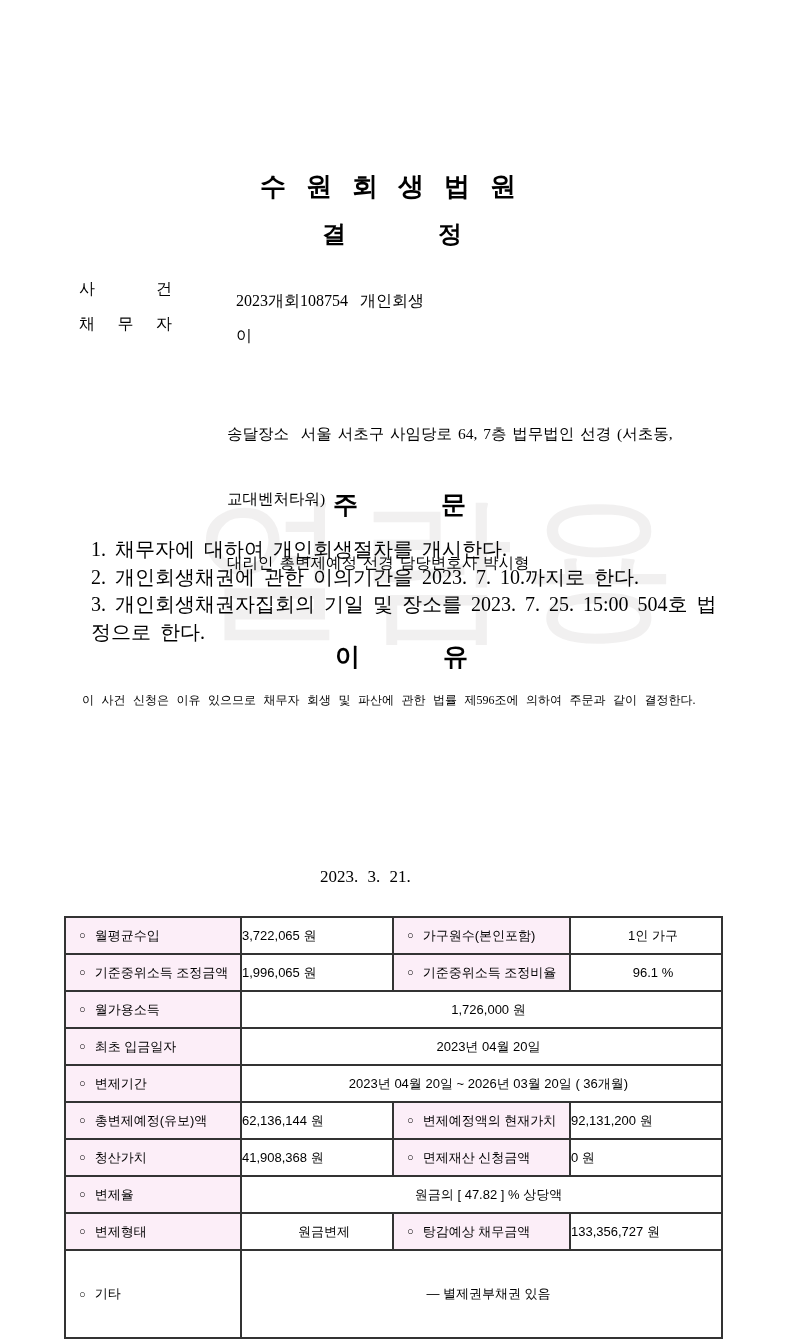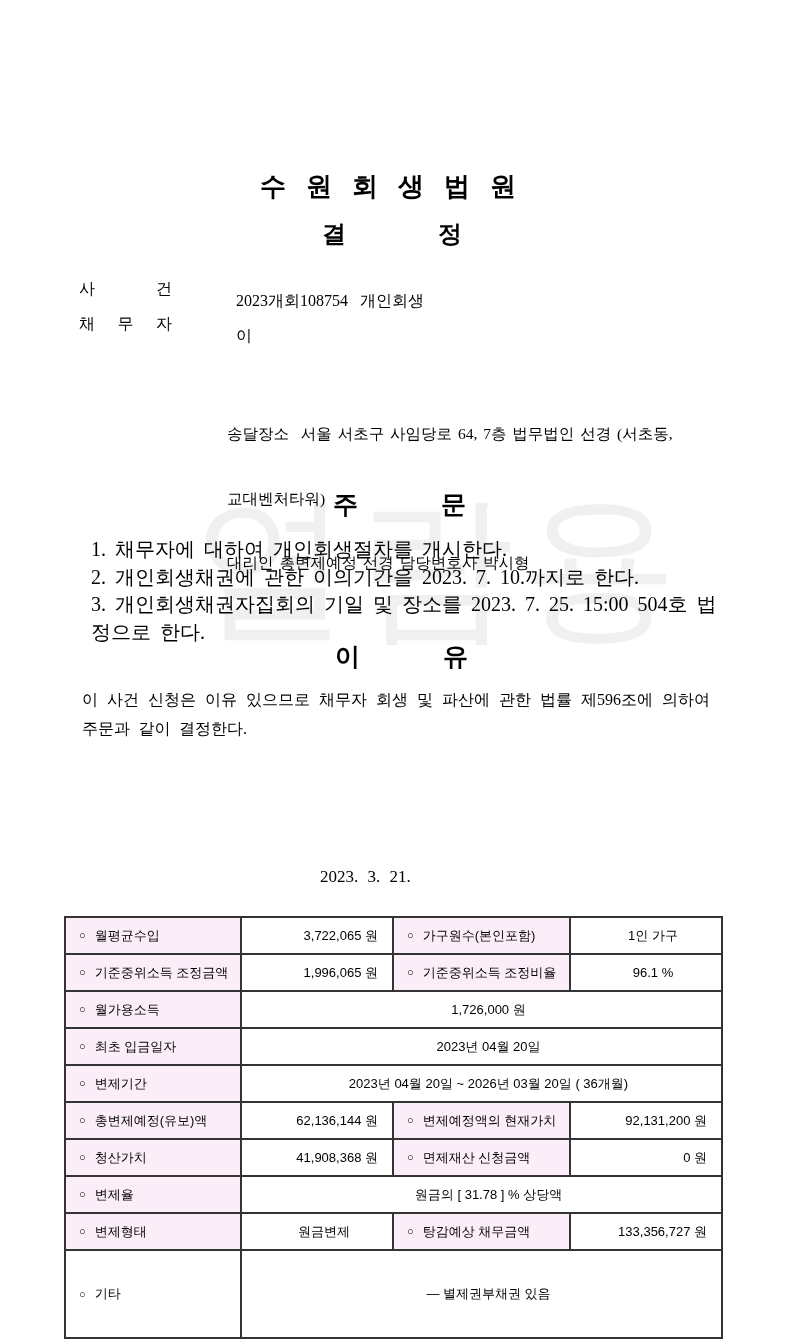--- a/index.html
+++ b/index.html
@@ -69,21 +69,21 @@
   }
 
   .order-list {
     left: 91px; top: 536px; width: 640px;
     font-size: 20px; line-height: 27.6px;
     word-spacing: 4px;
   }
 
   .reason-body {
     left: 82px; top: 686px; width: 628px;
-    font-size: 16px; line-height: 28.5px;
+    font-size: 12px; line-height: 28.5px;
     text-align: justify; word-spacing: 4.5px;
   }
 
   .decision-date {
     left: 320px; top: 867px;
     font-size: 17px; word-spacing: 5px;
   }
 
   
   .summary-table-wrap { left: 64px; top: 916px; }
@@ -104,21 +104,21 @@
   table.summary tr.tall td { height: 86px; }
   td.lbl {
     background: #fceef8;
   }
   td.lbl.plain { background: #ffffff; }
   .lbl-inner {
     display: flex; align-items: center; gap: 9px;
     padding-left: 13px;
   }
   .bullet { font-size: 11px; line-height: 11px; }
-  td.val-r { text-align: right; padding-right: 14px !important; }
+  td.val-r { text-align: left; padding-right: 14px !important; }
   td.val-l { text-align: center; padding-left: 14px !important; }
 </style>
 </head>
 <body>
 
 <div class="page">
 
   <div class="watermark">열람용</div>
 
   <div class="layer court-title">
@@ -278,21 +278,21 @@
             </td>
           <td class="val-r">0 원</td>
         </tr>
         <tr>
           <td class="lbl">
               <span class="lbl-inner">
                 <span class="bullet">○</span>
                 <span>변제율</span>
               </span>
             </td>
-          <td class="val-l" colspan="3">원금의 [ 31.78 ] % 상당액</td>
+          <td class="val-l" colspan="3">원금의 [ 47.82 ] % 상당액</td>
         </tr>
         <tr>
           <td class="lbl">
               <span class="lbl-inner">
                 <span class="bullet">○</span>
                 <span>변제형태</span>
               </span>
             </td>
           <td class="val-l">원금변제</td>
           <td class="lbl">

